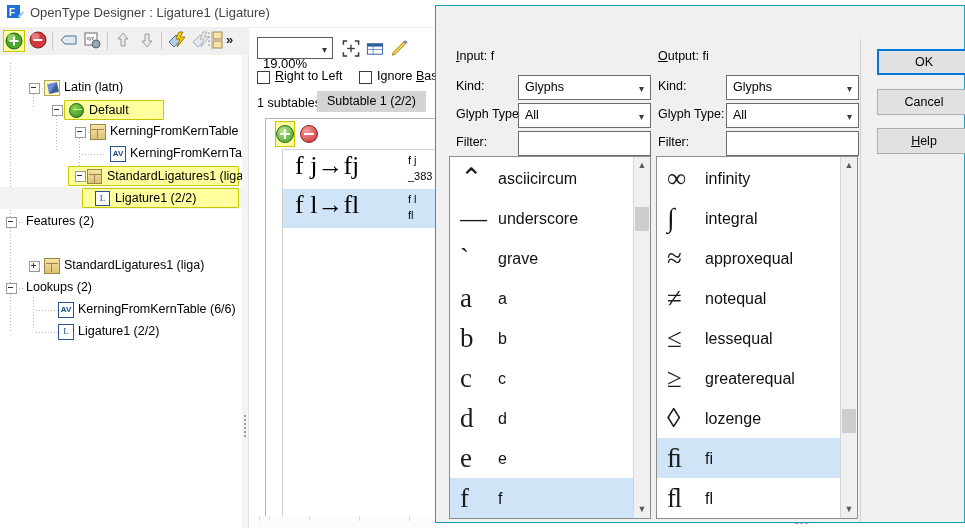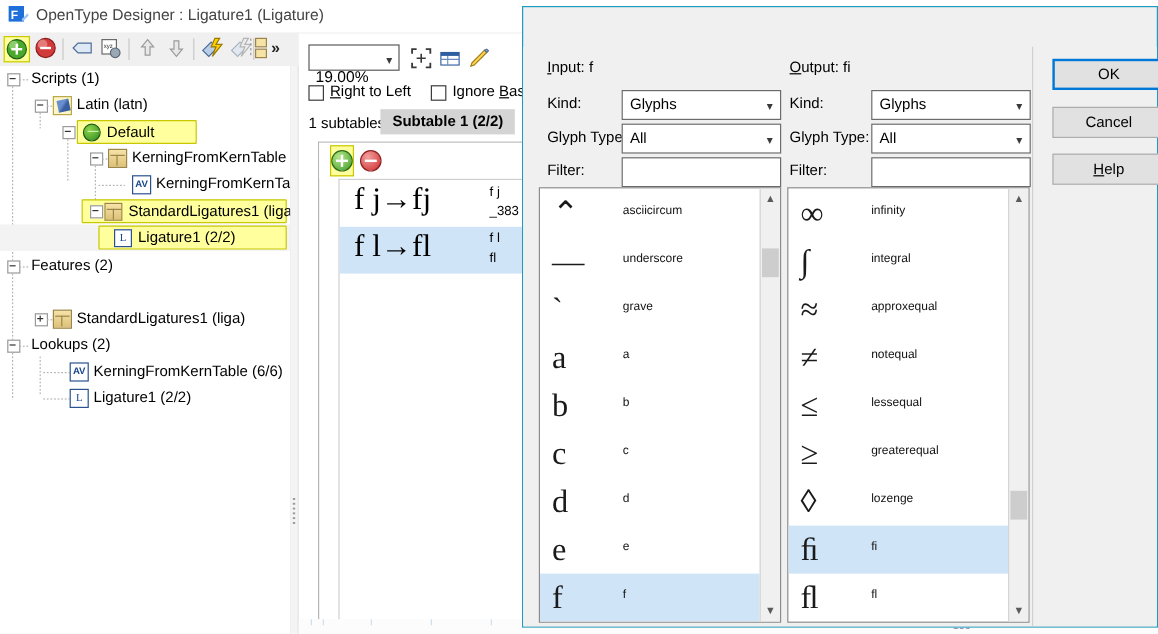--- a/index.html
+++ b/index.html
@@ -76,21 +76,21 @@
 
   
   .cbrow{position:absolute;top:40px;height:20px;}
   .cbbox{position:absolute;top:3px;left:0;width:13px;height:13px;border:1px solid #3c3c3c;background:#fff;box-sizing:border-box;}
   .cblbl{position:absolute;top:1px;left:18px;white-space:nowrap;font-size:12.5px;}
   .ul{text-decoration:underline;}
 
   
   #subtables-label{position:absolute;left:8px;top:68px;font-size:12.5px;}
   #subtable-tab{position:absolute;left:68px;top:63px;height:21px;background:#d4d4d4;
-       padding:3px 10px 0 10px;box-sizing:border-box;font-size:12.5px;white-space:nowrap;font-weight:bold;}
+       padding:3px 10px 0 10px;box-sizing:border-box;font-size:12.5px;white-space:nowrap;}
 
   
   #subst-panel{position:absolute;left:16px;top:90px;width:560px;height:402px;
        border:1px solid #b5b5b5;background:#fff;box-sizing:border-box;}
   #subst-toolbar{position:absolute;left:0;top:0;width:558px;height:30px;background:#fff;}
   .rbtn{position:absolute;top:6px;width:18px;height:18px;border-radius:50%;}
   .rbtn.add{background:radial-gradient(circle at 35% 30%,#b6e78a,#3f9c26);border:1px solid #2c6b19;box-sizing:border-box;}
   .rbtn.add:before{content:"";position:absolute;left:7px;top:3px;width:2px;height:10px;background:#fff;}
   .rbtn.add:after{content:"";position:absolute;left:3px;top:7px;width:10px;height:2px;background:#fff;}
   .rbtn.del{background:radial-gradient(circle at 35% 30%,#f3a0a0,#cc2b2b);border:1px solid #8f1d1d;box-sizing:border-box;}
@@ -124,21 +124,21 @@
   .frow-lbl{position:absolute;font-size:12.5px;}
   .ddl{position:absolute;height:25px;border:1px solid #6b6b6b;background:#fff;box-sizing:border-box;}
   .ddl .dv{position:absolute;left:6px;top:4px;font-size:12.5px;}
   .ddl .da{position:absolute;right:6px;top:7px;}
   .txt{position:absolute;height:25px;border:1px solid #6b6b6b;background:#fff;box-sizing:border-box;}
 
   .glist{position:absolute;border:1px solid #8c8c8c;background:#fff;box-sizing:border-box;overflow:hidden;}
   .grow{position:absolute;left:0;height:40px;}
   .grow.sel{background:#cfe4f7;}
   .grow .gl{position:absolute;left:10px;top:2px;font-family:"Liberation Serif",serif;font-size:27px;color:#1a1a1a;line-height:36px;}
-  .grow .gn{position:absolute;left:48px;top:12px;font-size:10px;color:#111;margin-left:21px;}
+  .grow .gn{position:absolute;left:48px;top:12px;font-size:16px;color:#111;}
 
   .sbar{position:absolute;top:0;width:17px;background:#f0f0f0;border-left:1px solid #d4d4d4;box-sizing:border-box;}
   .sbar .arw{position:absolute;left:0;width:16px;height:17px;text-align:center;font-size:9px;color:#5a5a5a;line-height:17px;}
   .sbar .thumb{position:absolute;left:1px;width:14px;background:#cdcdcd;}
 
   .dbtn{position:absolute;width:94px;height:26px;background:#e1e1e1;border:1px solid #adadad;
      box-sizing:border-box;text-align:center;line-height:24px;font-size:12.5px;}
   .dbtn.primary{border:2px solid #0078d7;line-height:22px;}
   .chevdn{display:inline-block;font-size:10px;color:#3a3a3a;}
 </style>
@@ -222,25 +222,20 @@
 
   <div id="tree-panel">
 
     <div class="dots" style="left:10px;top:8px;height:196px;"></div>
     <div class="dots" style="left:33px;top:30px;height:22px;"></div>
     <div class="dots" style="left:56px;top:52px;height:44px;"></div>
     <div class="dots" style="left:79px;top:74px;height:44px;"></div>
     <div class="dots" style="left:10px;top:206px;height:72px;"></div>
     <div class="dots" style="left:33px;top:242px;height:32px;"></div>
 
-    <div class="trow" style="top:0px;">
-      <div class="exp" style="left:6px;"></div>
-      <div class="hdots" style="left:16px;top:11px;width:8px;"></div>
-      <div class="lbl" style="left:26px;">Scripts (1)</div>
-    </div>
 
     <div class="trow" style="top:22px;">
       <div class="exp" style="left:29px;"></div>
       <div class="hdots" style="left:39px;top:11px;width:6px;"></div>
       <div class="ic ic-pencil" style="left:44px;"></div>
       <div class="lbl" style="left:64px;">Latin (latn)</div>
     </div>
 
     <div class="trow" style="top:44px;">
       <div class="exp" style="left:52px;"></div>

